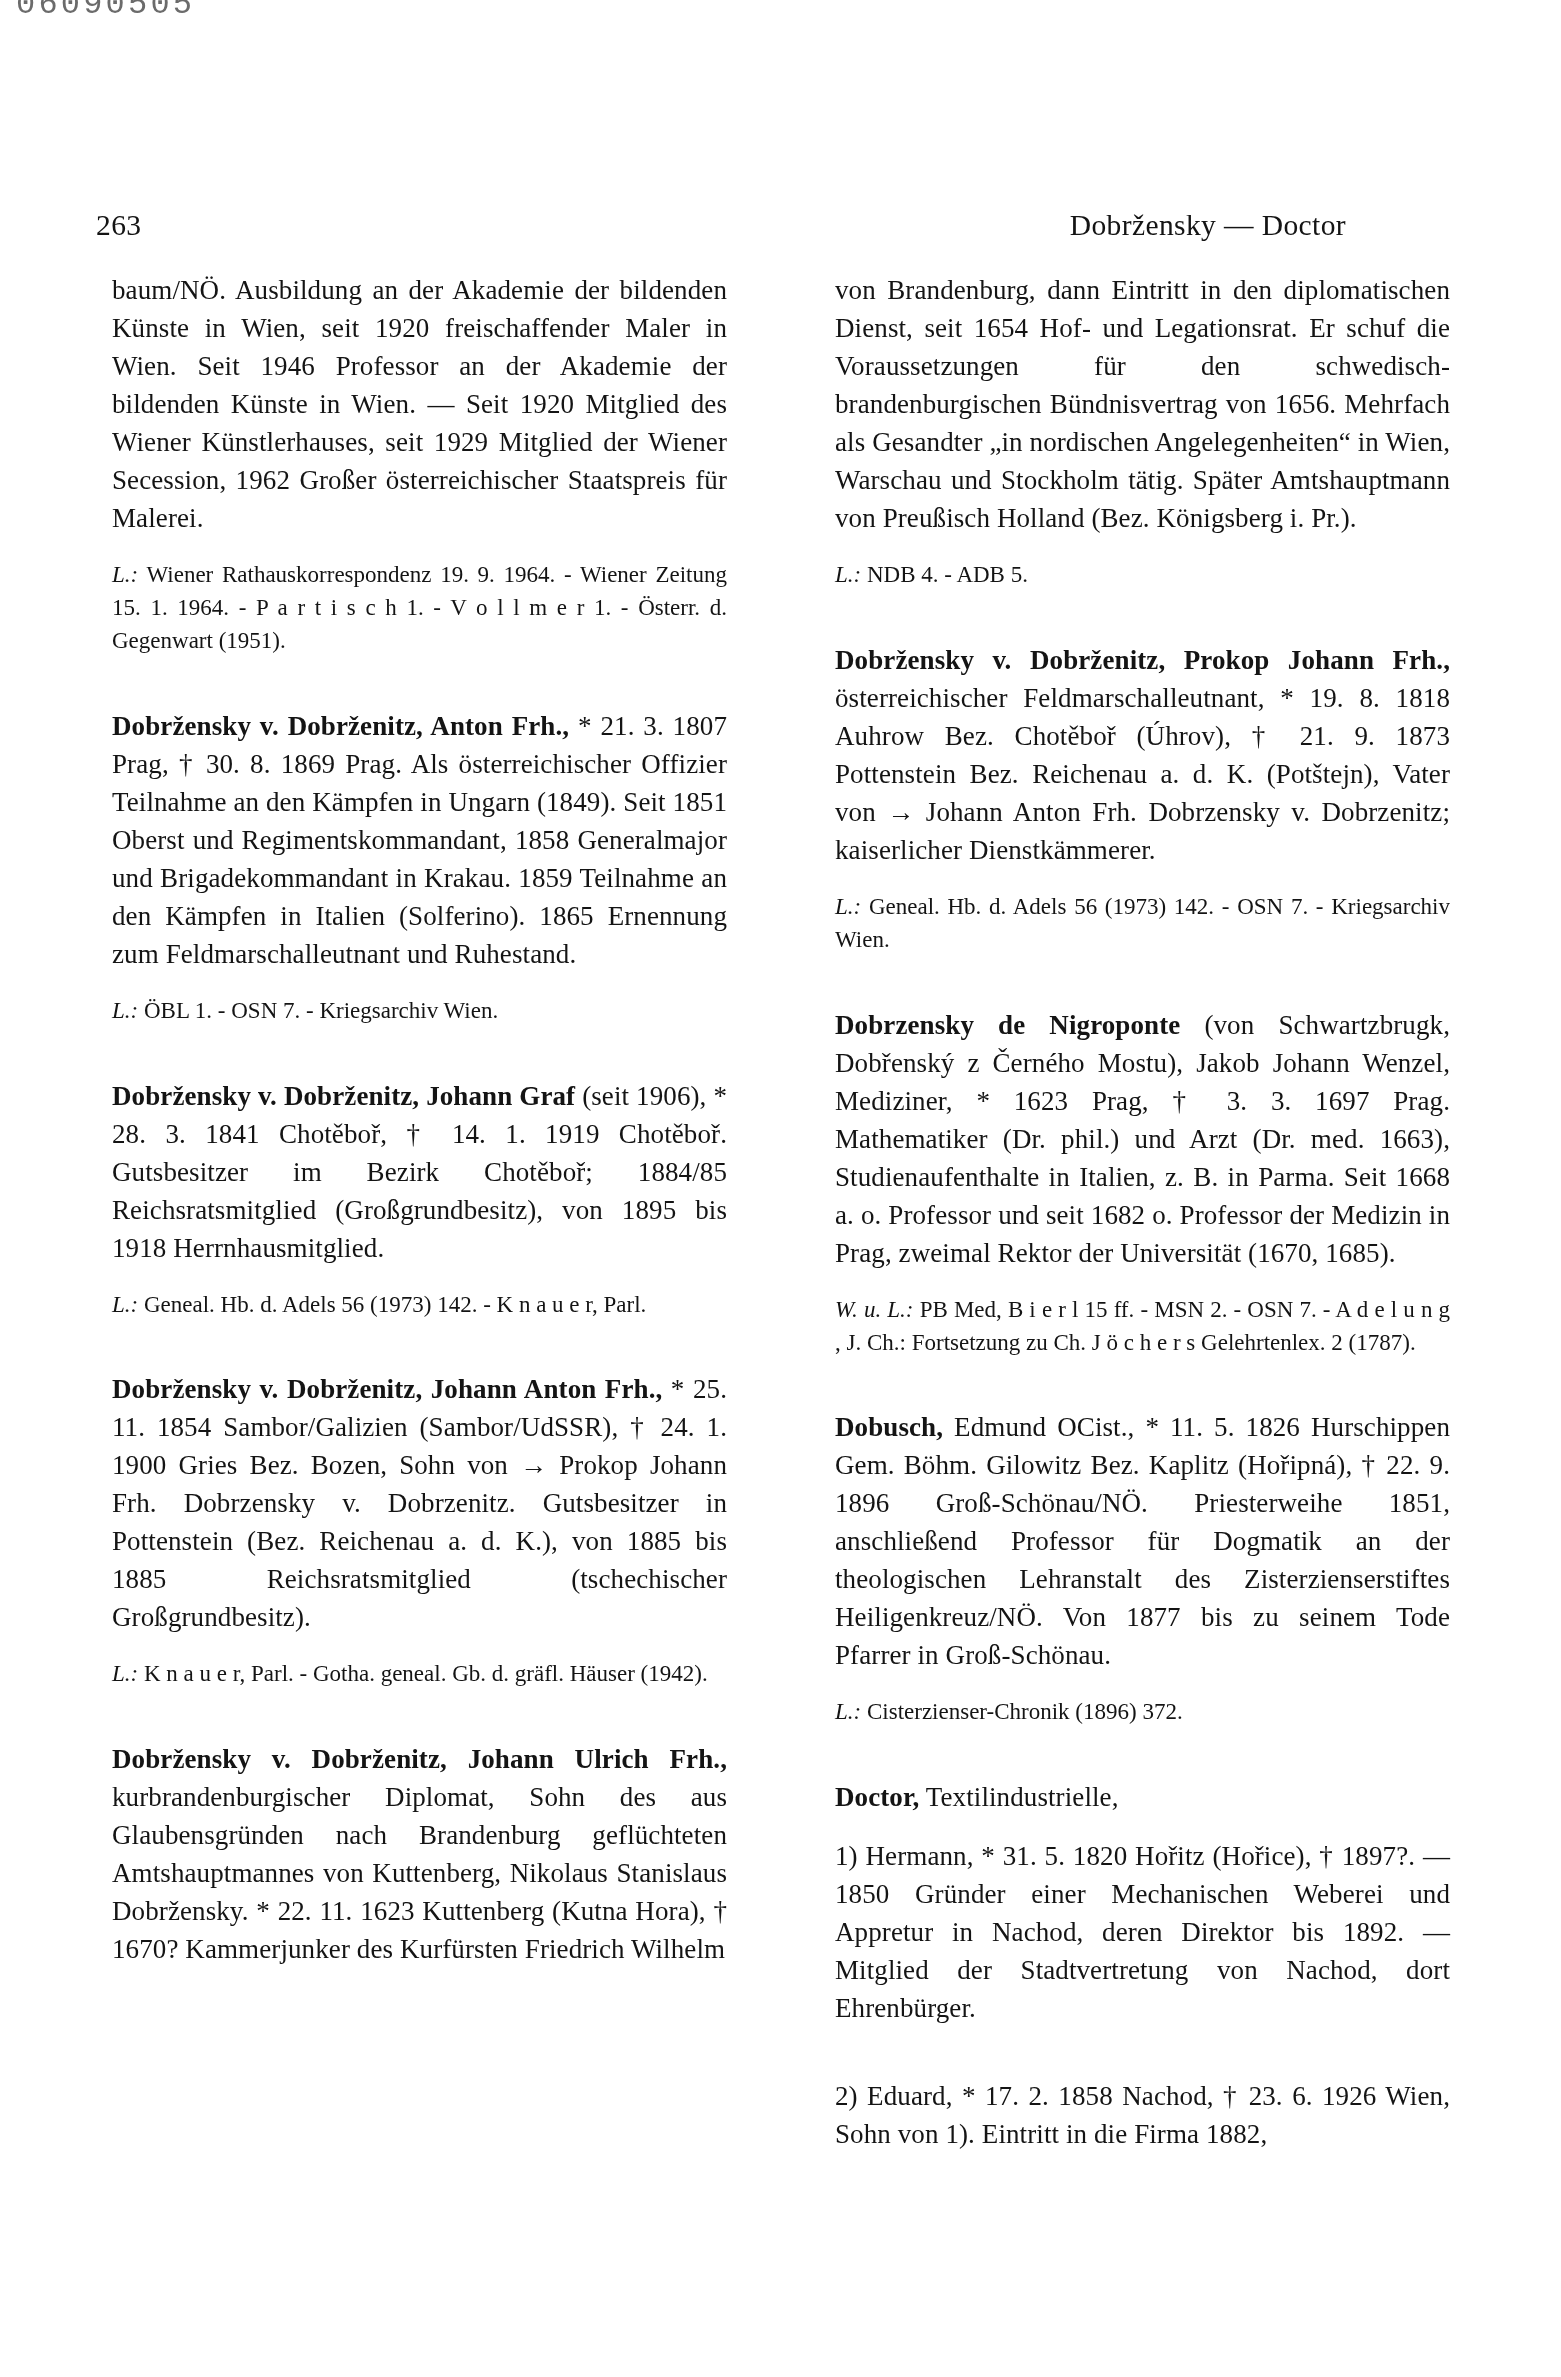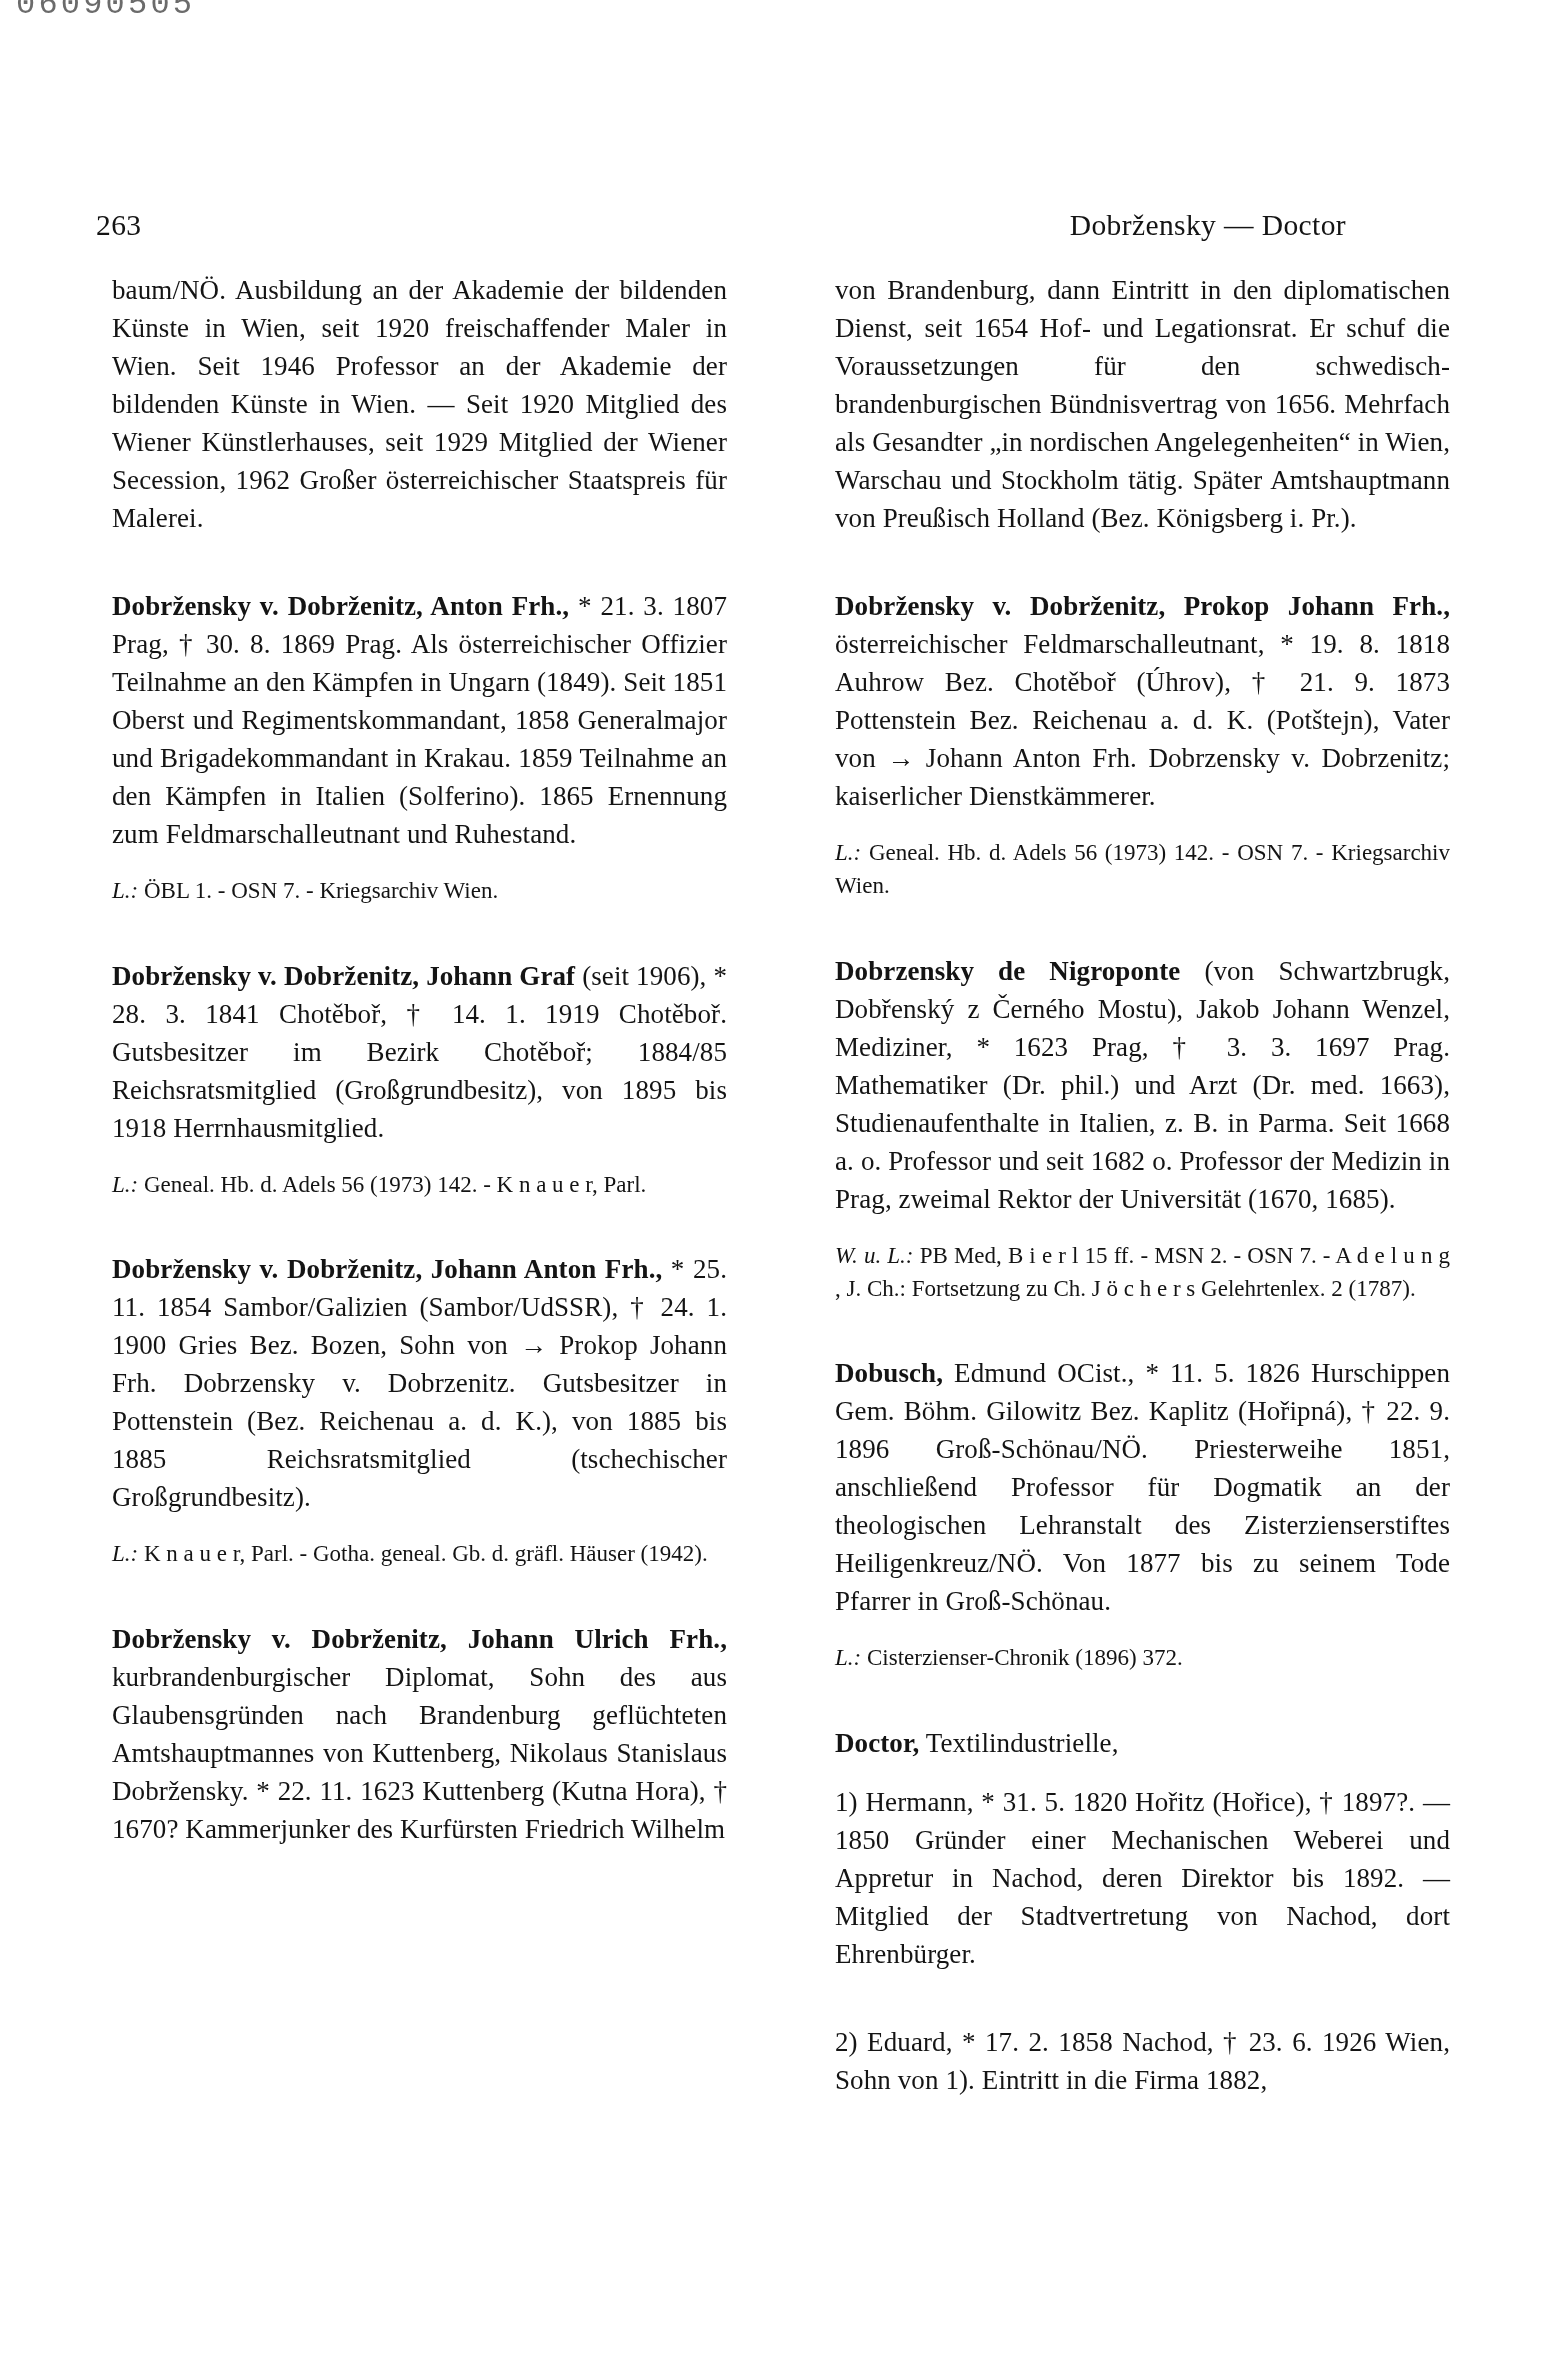--- a/index.html
+++ b/index.html
@@ -109,20 +109,23 @@
 
   <div class="columns">
 
     <div class="col">
 
       <div class="entry">
         <p class="body-text">baum/NÖ. Ausbildung an der Akademie der bildenden Künste in Wien, seit 1920 freischaffender Maler in Wien. Seit 1946 Professor an der Akademie der bildenden Künste in Wien. — Seit 1920 Mitglied des Wiener Künstlerhauses, seit 1929 Mitglied der Wiener Secession, 1962 Großer österreichischer Staatspreis für Malerei.</p>
       </div>
 
 
+      <div class="entry">
+        <p class="small-text"><span class="ital">L.:</span> <span>Wiener Rathauskorrespondenz 19. 9. 1964. - Wiener Zeitung 15. 1. 1964. - P a r t i s c h 1. - V o l l m e r 1. - Österr. d. Gegenwart (1951).</span></p>
+      </div>
 
       <div class="gap-small"></div>
 
       <div class="entry">
         <p class="body-text"><span class="headword">Dobržensky v. Dobrženitz, Anton Frh.,</span><span> * 21. 3. 1807 Prag, † 30. 8. 1869 Prag. Als österreichischer Offizier Teilnahme an den Kämpfen in Ungarn (1849). Seit 1851 Oberst und Regimentskommandant, 1858 Generalmajor und Brigadekommandant in Krakau. 1859 Teilnahme an den Kämpfen in Italien (Solferino). 1865 Ernennung zum Feldmarschalleutnant und Ruhestand.</span></p>
       </div>
 
       <div class="entry">
         <p class="small-text"><span class="ital">L.:</span> <span>ÖBL 1. - OSN 7. - Kriegsarchiv Wien.</span></p>
       </div>
@@ -154,20 +157,23 @@
       </div>
 
     </div>
 
     <div class="col">
 
       <div class="entry">
         <p class="body-text">von Brandenburg, dann Eintritt in den diplomatischen Dienst, seit 1654 Hof- und Legationsrat. Er schuf die Voraussetzungen für den schwedisch-brandenburgischen Bündnisvertrag von 1656. Mehrfach als Gesandter „in nordischen Angelegenheiten“ in Wien, Warschau und Stockholm tätig. Später Amtshauptmann von Preußisch Holland (Bez. Königsberg i. Pr.).</p>
       </div>
 
+      <div class="entry">
+        <p class="small-text"><span class="ital">L.:</span> <span>NDB 4. - ADB 5.</span></p>
+      </div>
 
       <div class="gap-small"></div>
 
       <div class="entry">
         <p class="body-text"><span class="headword">Dobržensky v. Dobrženitz, Prokop Johann Frh.,</span><span> österreichischer Feldmarschalleutnant, * 19. 8. 1818 Auhrow Bez. Chotěboř (Úhrov), † 21. 9. 1873 Pottenstein Bez. Reichenau a. d. K. (Potštejn), Vater von → Johann Anton Frh. Dobrzensky v. Dobrzenitz; kaiserlicher Dienstkämmerer.</span></p>
       </div>
 
       <div class="entry">
         <p class="small-text"><span class="ital">L.:</span> <span>Geneal. Hb. d. Adels 56 (1973) 142. - OSN 7. - Kriegsarchiv Wien.</span></p>
       </div>

